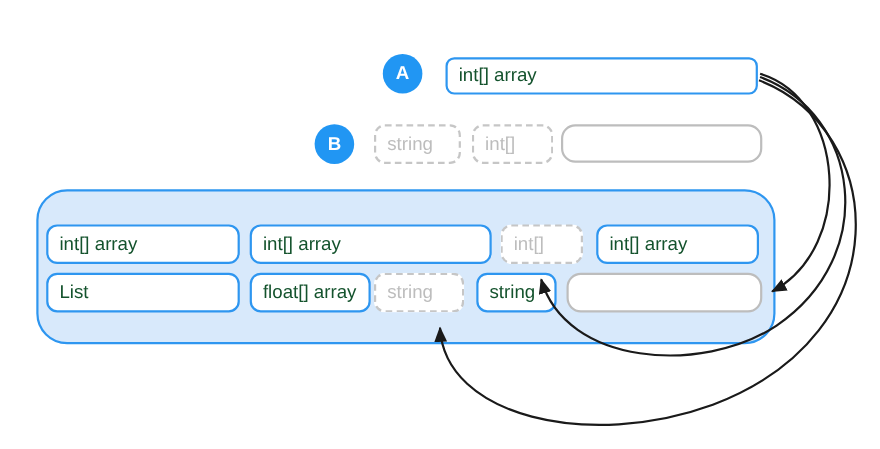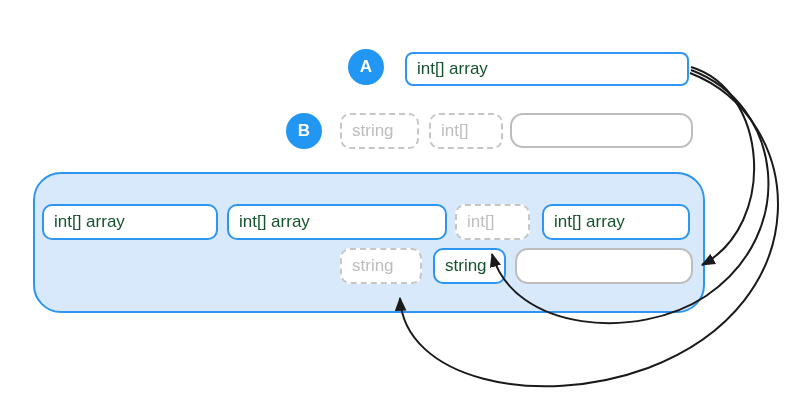--- a/index.html
+++ b/index.html
@@ -79,20 +79,26 @@
   <div class="box solid-blue box-r1c2">
     <span>int[] array</span>
   </div>
   <div class="box dashed box-r1c3">
     <span>int[]</span>
   </div>
   <div class="box solid-blue box-r1c4">
     <span>int[] array</span>
   </div>
 
+  <div class="box solid-blue box-r2c1">
+    <span>List</span>
+  </div>
+  <div class="box solid-blue box-r2c2">
+    <span>float[] array</span>
+  </div>
   <div class="box dashed box-r2c3">
     <span>string</span>
   </div>
   <div class="box solid-blue box-r2c4">
     <span>string</span>
   </div>
   <div class="box solid-gray box-r2c5">
     <span></span>
   </div>
 

